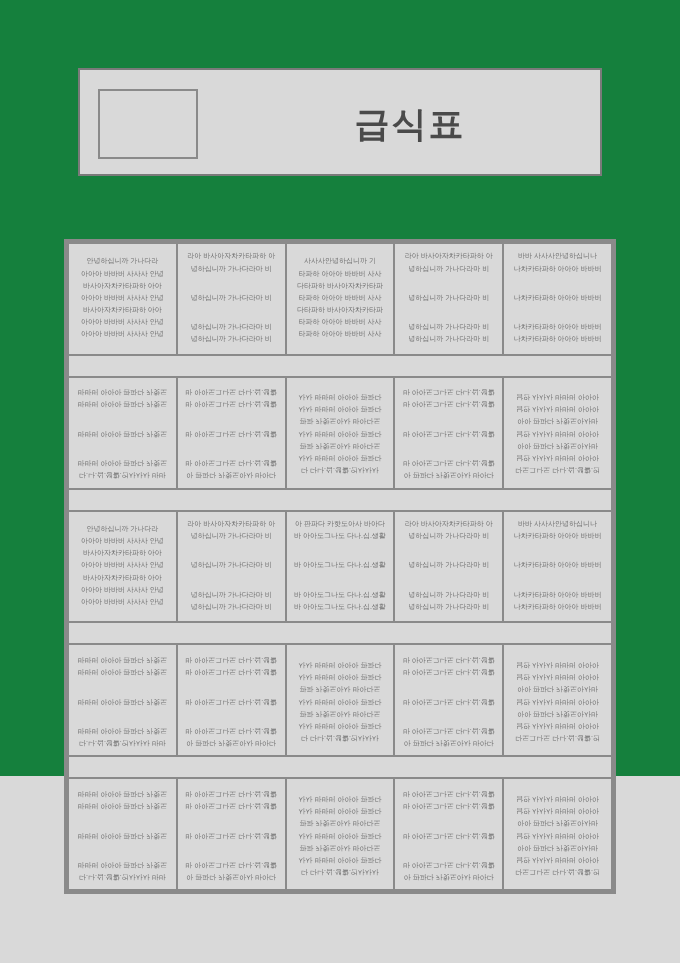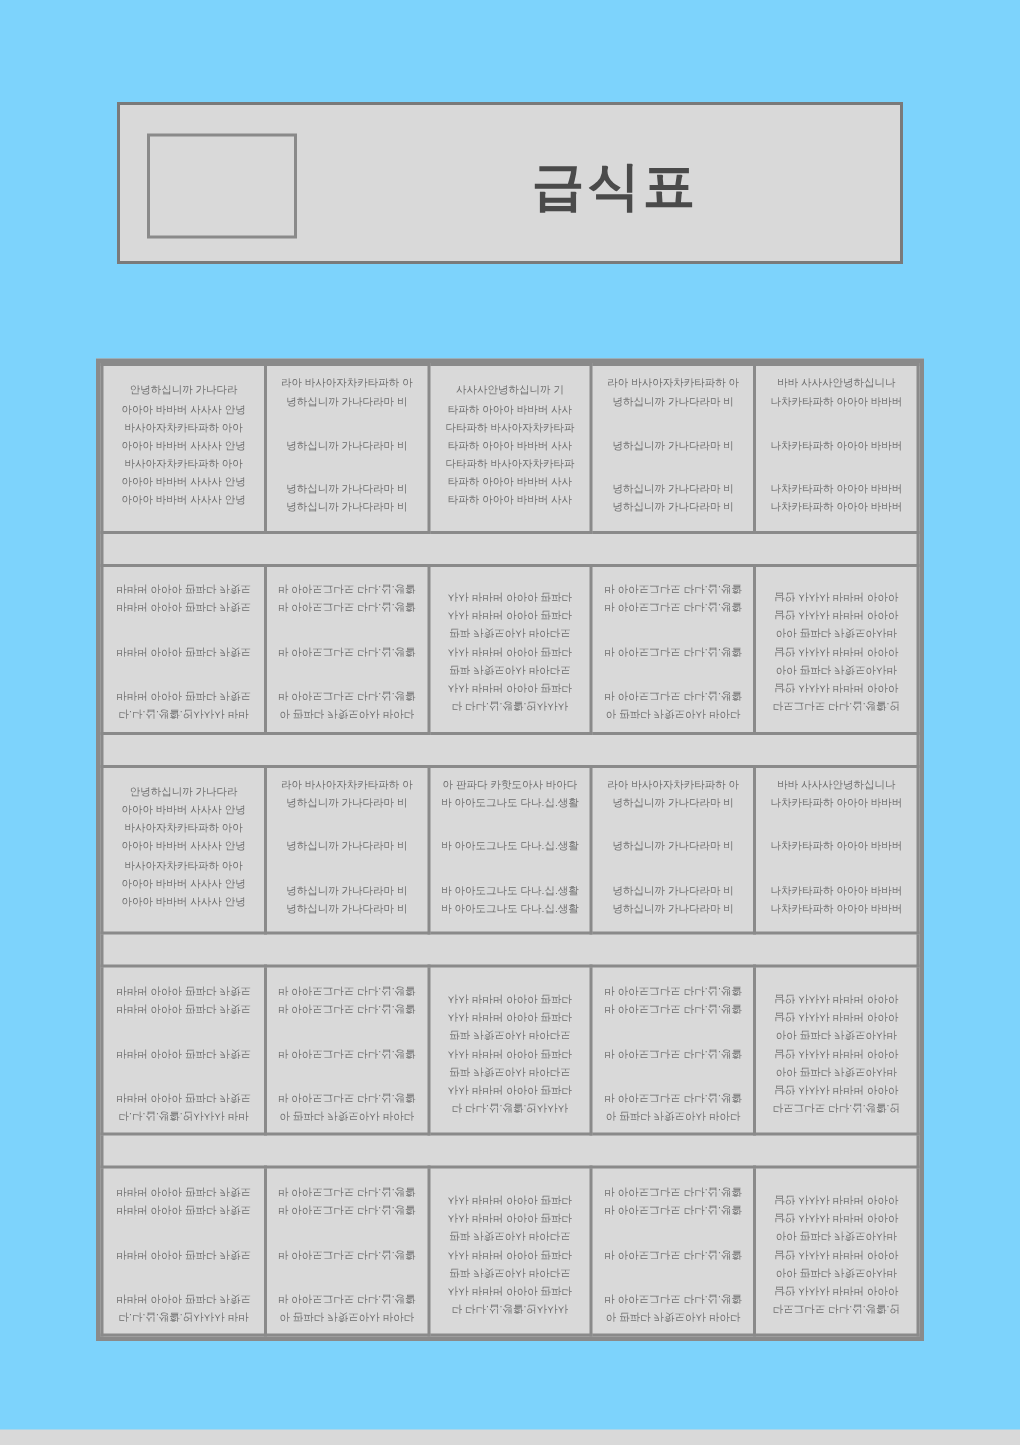--- a/index.html
+++ b/index.html
@@ -11,22 +11,22 @@
     width: 680px;
     height: 963px;
     font-family: "Liberation Sans", sans-serif;
     color: #555;
     overflow: hidden;
   }
 
   .page {
     position: relative;
     width: 680px;
-    height: 953px;
-    background: #7dd3fc;
+    height: 776px;
+    background: #15803d;
   }
 
   
   .header {
     position: absolute;
     left: 78px;
     top: 68px;
     width: 524px;
     height: 108px;
     border: 2px solid #7a7a7a;

